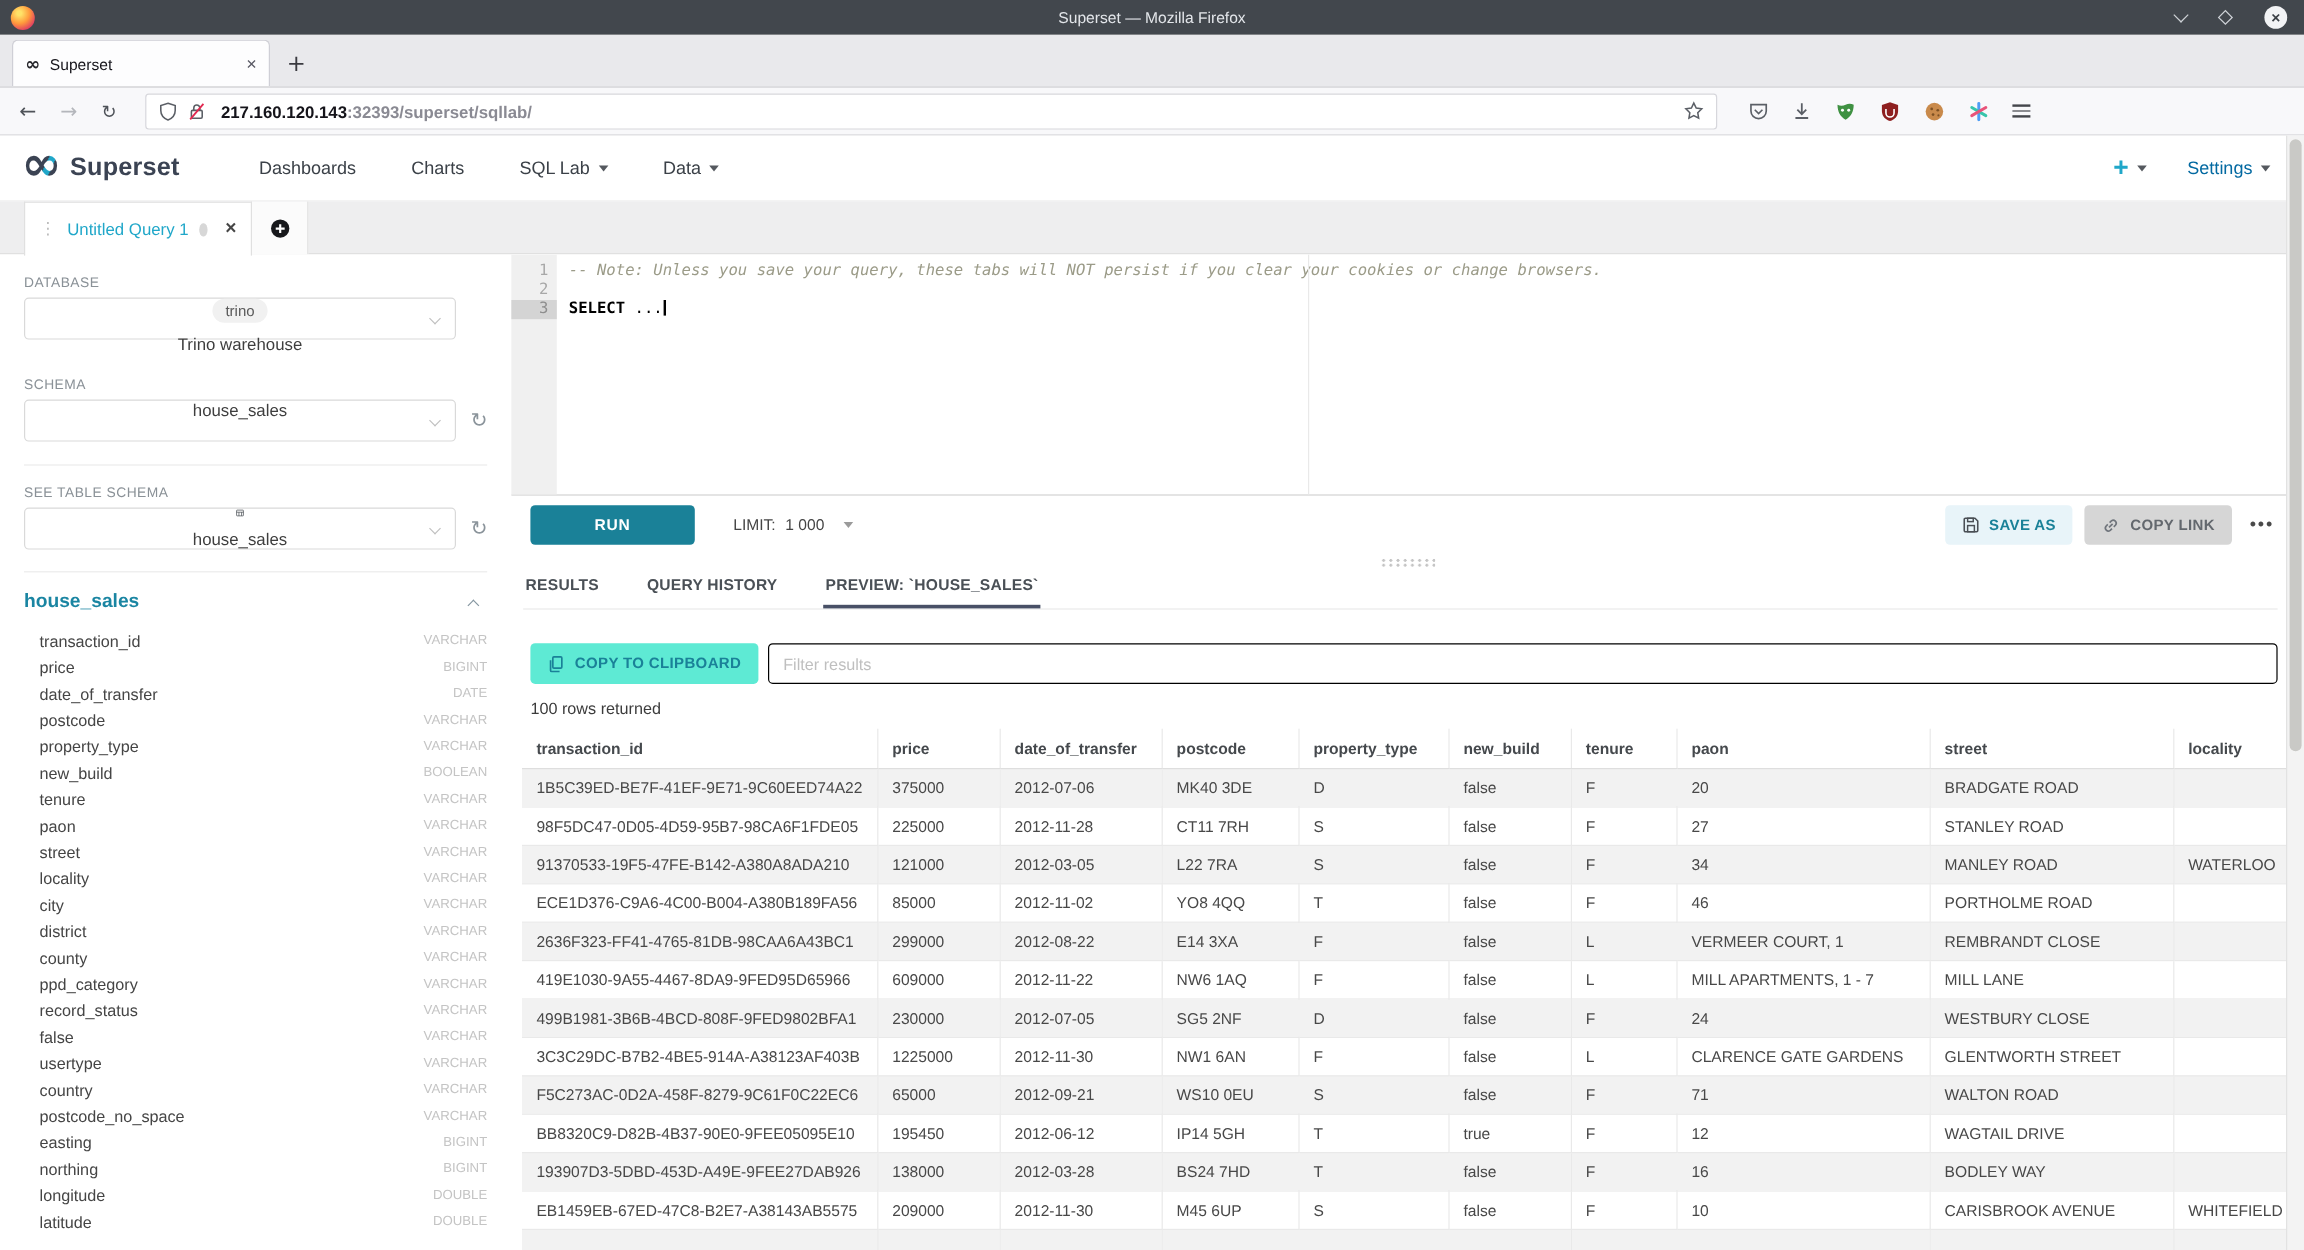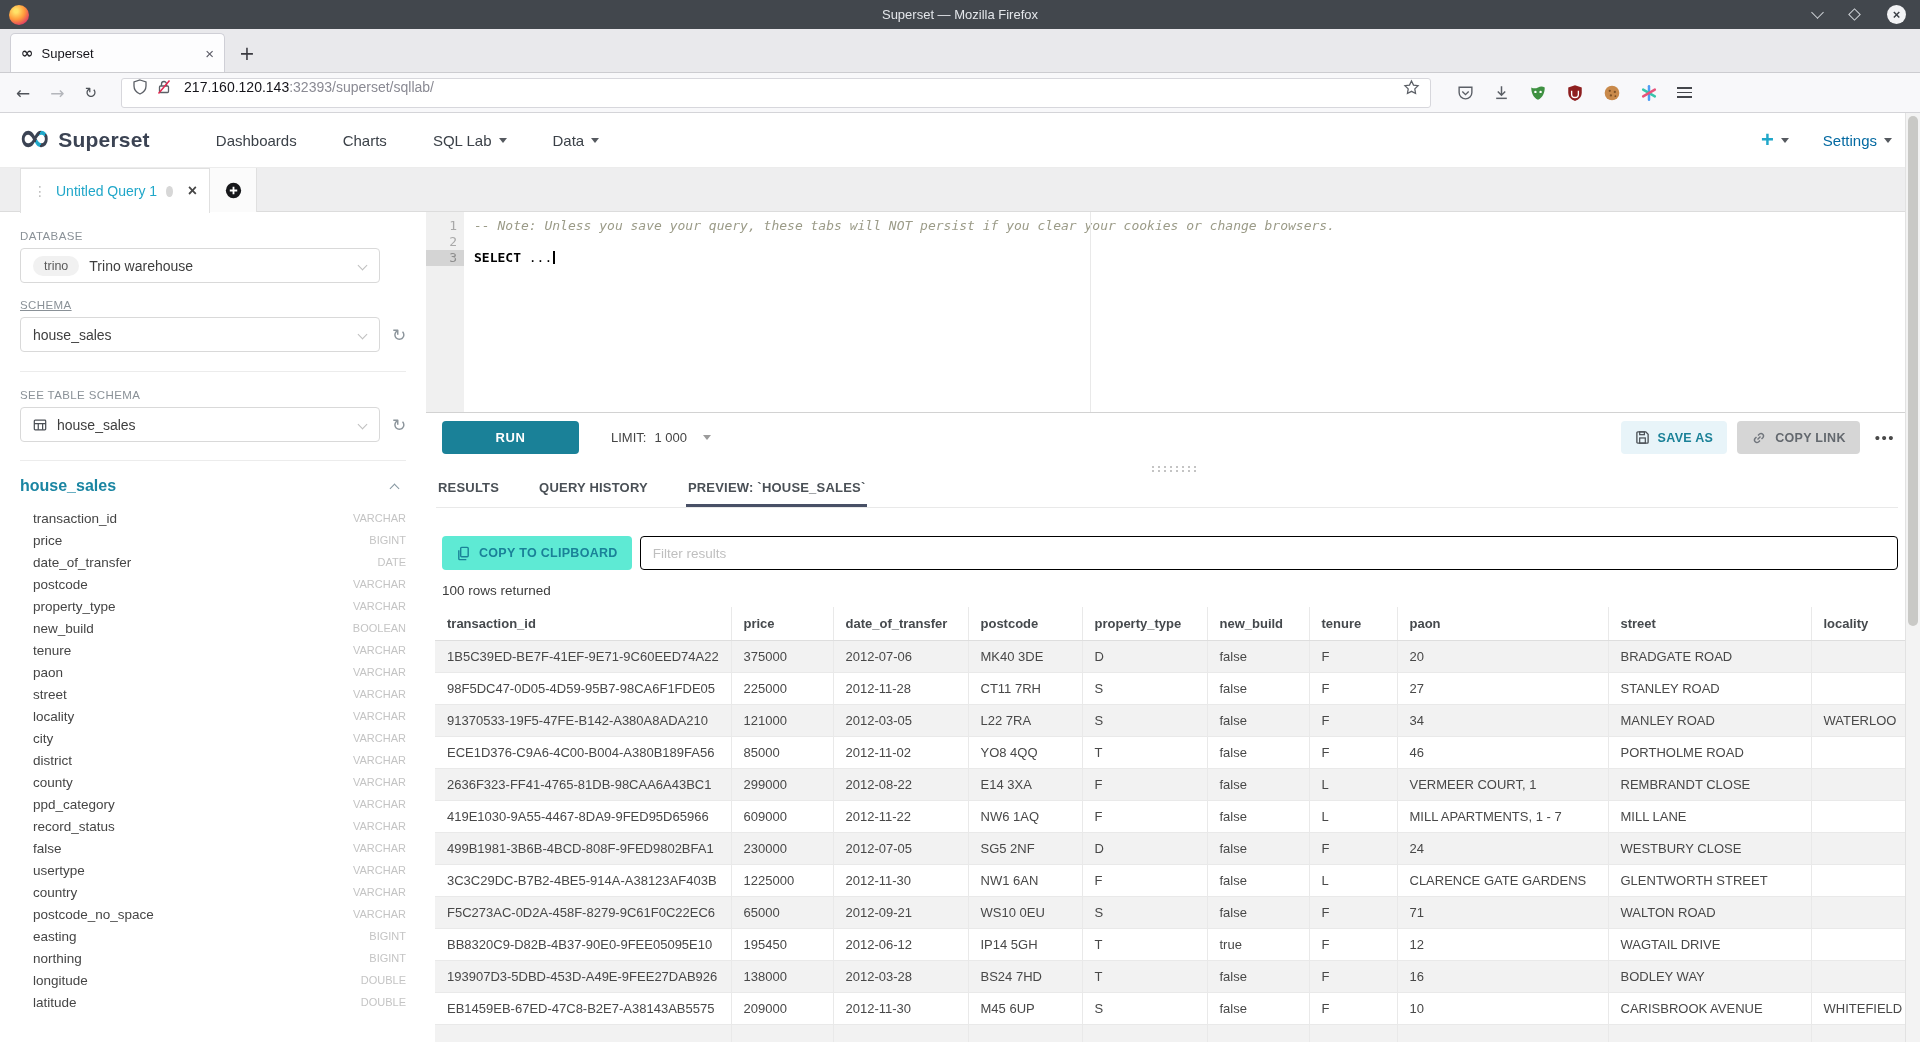--- a/index.html
+++ b/index.html
@@ -20,21 +20,21 @@
   .tabstrip { position:absolute; left:0; top:29px; width:1920px; height:43px; background:#e9e9ec; display:flex; align-items:flex-end; }
   .btab { width:215px; height:39px; margin-left:10px; background:#fdfdfe; border:1px solid #cfcfd6; border-bottom:none; border-radius:5px 5px 0 0; display:flex; align-items:center; padding:0 10px; gap:8px; }
   .btab-fav { font-size:15px; font-weight:bold; color:#26262b; line-height:1; }
   .btab-title { font-size:13px; color:#15141a; flex:1; }
   .btab-close { color:#5b5b66; font-size:15px; line-height:1; }
   .newtab-btn { font-size:19px; color:#3a3a40; margin-left:14px; margin-bottom:9px; line-height:1; }
 
   .browser-toolbar { position:absolute; left:0; top:72px; width:1920px; height:41px; background:#f8f8fa; border-top:1px solid #ccccd0; border-bottom:1px solid #d4d4d8; display:flex; align-items:center; }
   .nav-btns { display:flex; align-items:center; gap:20px; margin-left:16px; font-size:17px; }
   .nav-back { color:#4f5359; } .nav-fwd { color:#b4b6bb; } .nav-reload { color:#4f5359; font-size:15px; }
-  .urlbar { margin-left:24px; width:1310px; height:30px; background:#fff; border:1px solid #d7d7dc; border-radius:3px; display:flex; align-items:flex-start; padding:0 10px; gap:8px; }
+  .urlbar { margin-left:24px; width:1310px; height:30px; background:#fff; border:1px solid #d7d7dc; border-radius:3px; display:flex; align-items:center; padding:0 10px; gap:8px;font-weight:bold; }
   .url-text { font-size:14px; flex:1; margin-left:4px; white-space:nowrap; overflow:hidden; }
   .url-host { color:#15141a; } .url-rest { color:#8a8a93; }
   .tb-icons { display:flex; align-items:center; gap:19px; margin-left:26px; }
   .tb-icons svg, .urlbar svg { display:block; }
   .hamburger span { display:block; width:15px; height:1.8px; background:#44464b; margin:3px 0; }
 
   
   .navbar { position:absolute; left:0; top:113px; width:1920px; height:55px; background:#fff; border-bottom:1px solid #ececec; display:flex; align-items:center; }
   .brand { display:flex; align-items:center; margin-left:18px; gap:7px; }
   .brand-logo { font-size:40px; font-weight:bold; color:#3b4353; line-height:0.6; margin-top:-6px;
@@ -57,23 +57,23 @@
   .qtab-close { color:#464646; font-size:16px; font-weight:bold; margin-left:6px; }
   .qtab-add { width:47px; background:#fbfbfb; border-right:1px solid #e0e0e0; display:flex; align-items:center; justify-content:center; height:44px; }
 
   
   .main { position:absolute; left:0; top:212px; width:1920px; height:830px; display:flex; background:#fff; }
 
   
   .sidebar { width:426px; padding-left:20px; overflow:hidden; }
   .side-inner { width:386px; position:relative; }
   .side-label { margin:18px 0 6px; font-size:11.5px; color:#8a9197; letter-spacing:0.4px; }
-  .side-label.mt2 { margin-top:16px;text-decoration:underline; } .side-label.mt3 { margin-top:17px; }
+  .side-label.mt2 { margin-top:32px; } .side-label.mt3 { margin-top:17px; }
   .sel-row { position:relative; }
-  .sel { width:360px; height:35px; border:1px solid #d9d9d9; border-radius:4px; background:#fff; display:flex; align-items:center; padding:0 12px; gap:10px; position:relative; }
+  .sel { width:360px; height:35px; border:1px solid #d9d9d9; border-radius:4px; background:#fff; display:flex; align-items:center; padding:0 12px; gap:10px; position:relative;flex-direction:column; }
   .sel-text { font-size:14px; color:#3e3e3e; }
   .pill { background:#f1f1f1; border-radius:11px; padding:3px 11px; font-size:12.5px; color:#5a5a5a; }
   .sel-chev { position:absolute; right:13px; top:13px; width:7px; height:7px; border-right:1.4px solid #bfbfbf; border-bottom:1.4px solid #bfbfbf; transform:rotate(45deg); }
   .refresh-ic { position:absolute; left:372px; top:8px; font-size:17px; color:#8b949b; }
   .divider { height:1px; background:#ececec; margin-top:19px; }
   .divider.d2 { margin-top:18px; }
   .tbl-heading-row { position:relative; margin-top:16px; height:22px; }
   .tbl-heading { font-size:16px; font-weight:bold; color:#1a85a2; }
   .chev-up { position:absolute; right:8px; top:8px; width:7px; height:7px; border-right:1.6px solid #8596a0; border-bottom:1.6px solid #8596a0; transform:rotate(-135deg); }
   .cols-list { margin-top:8px; }

